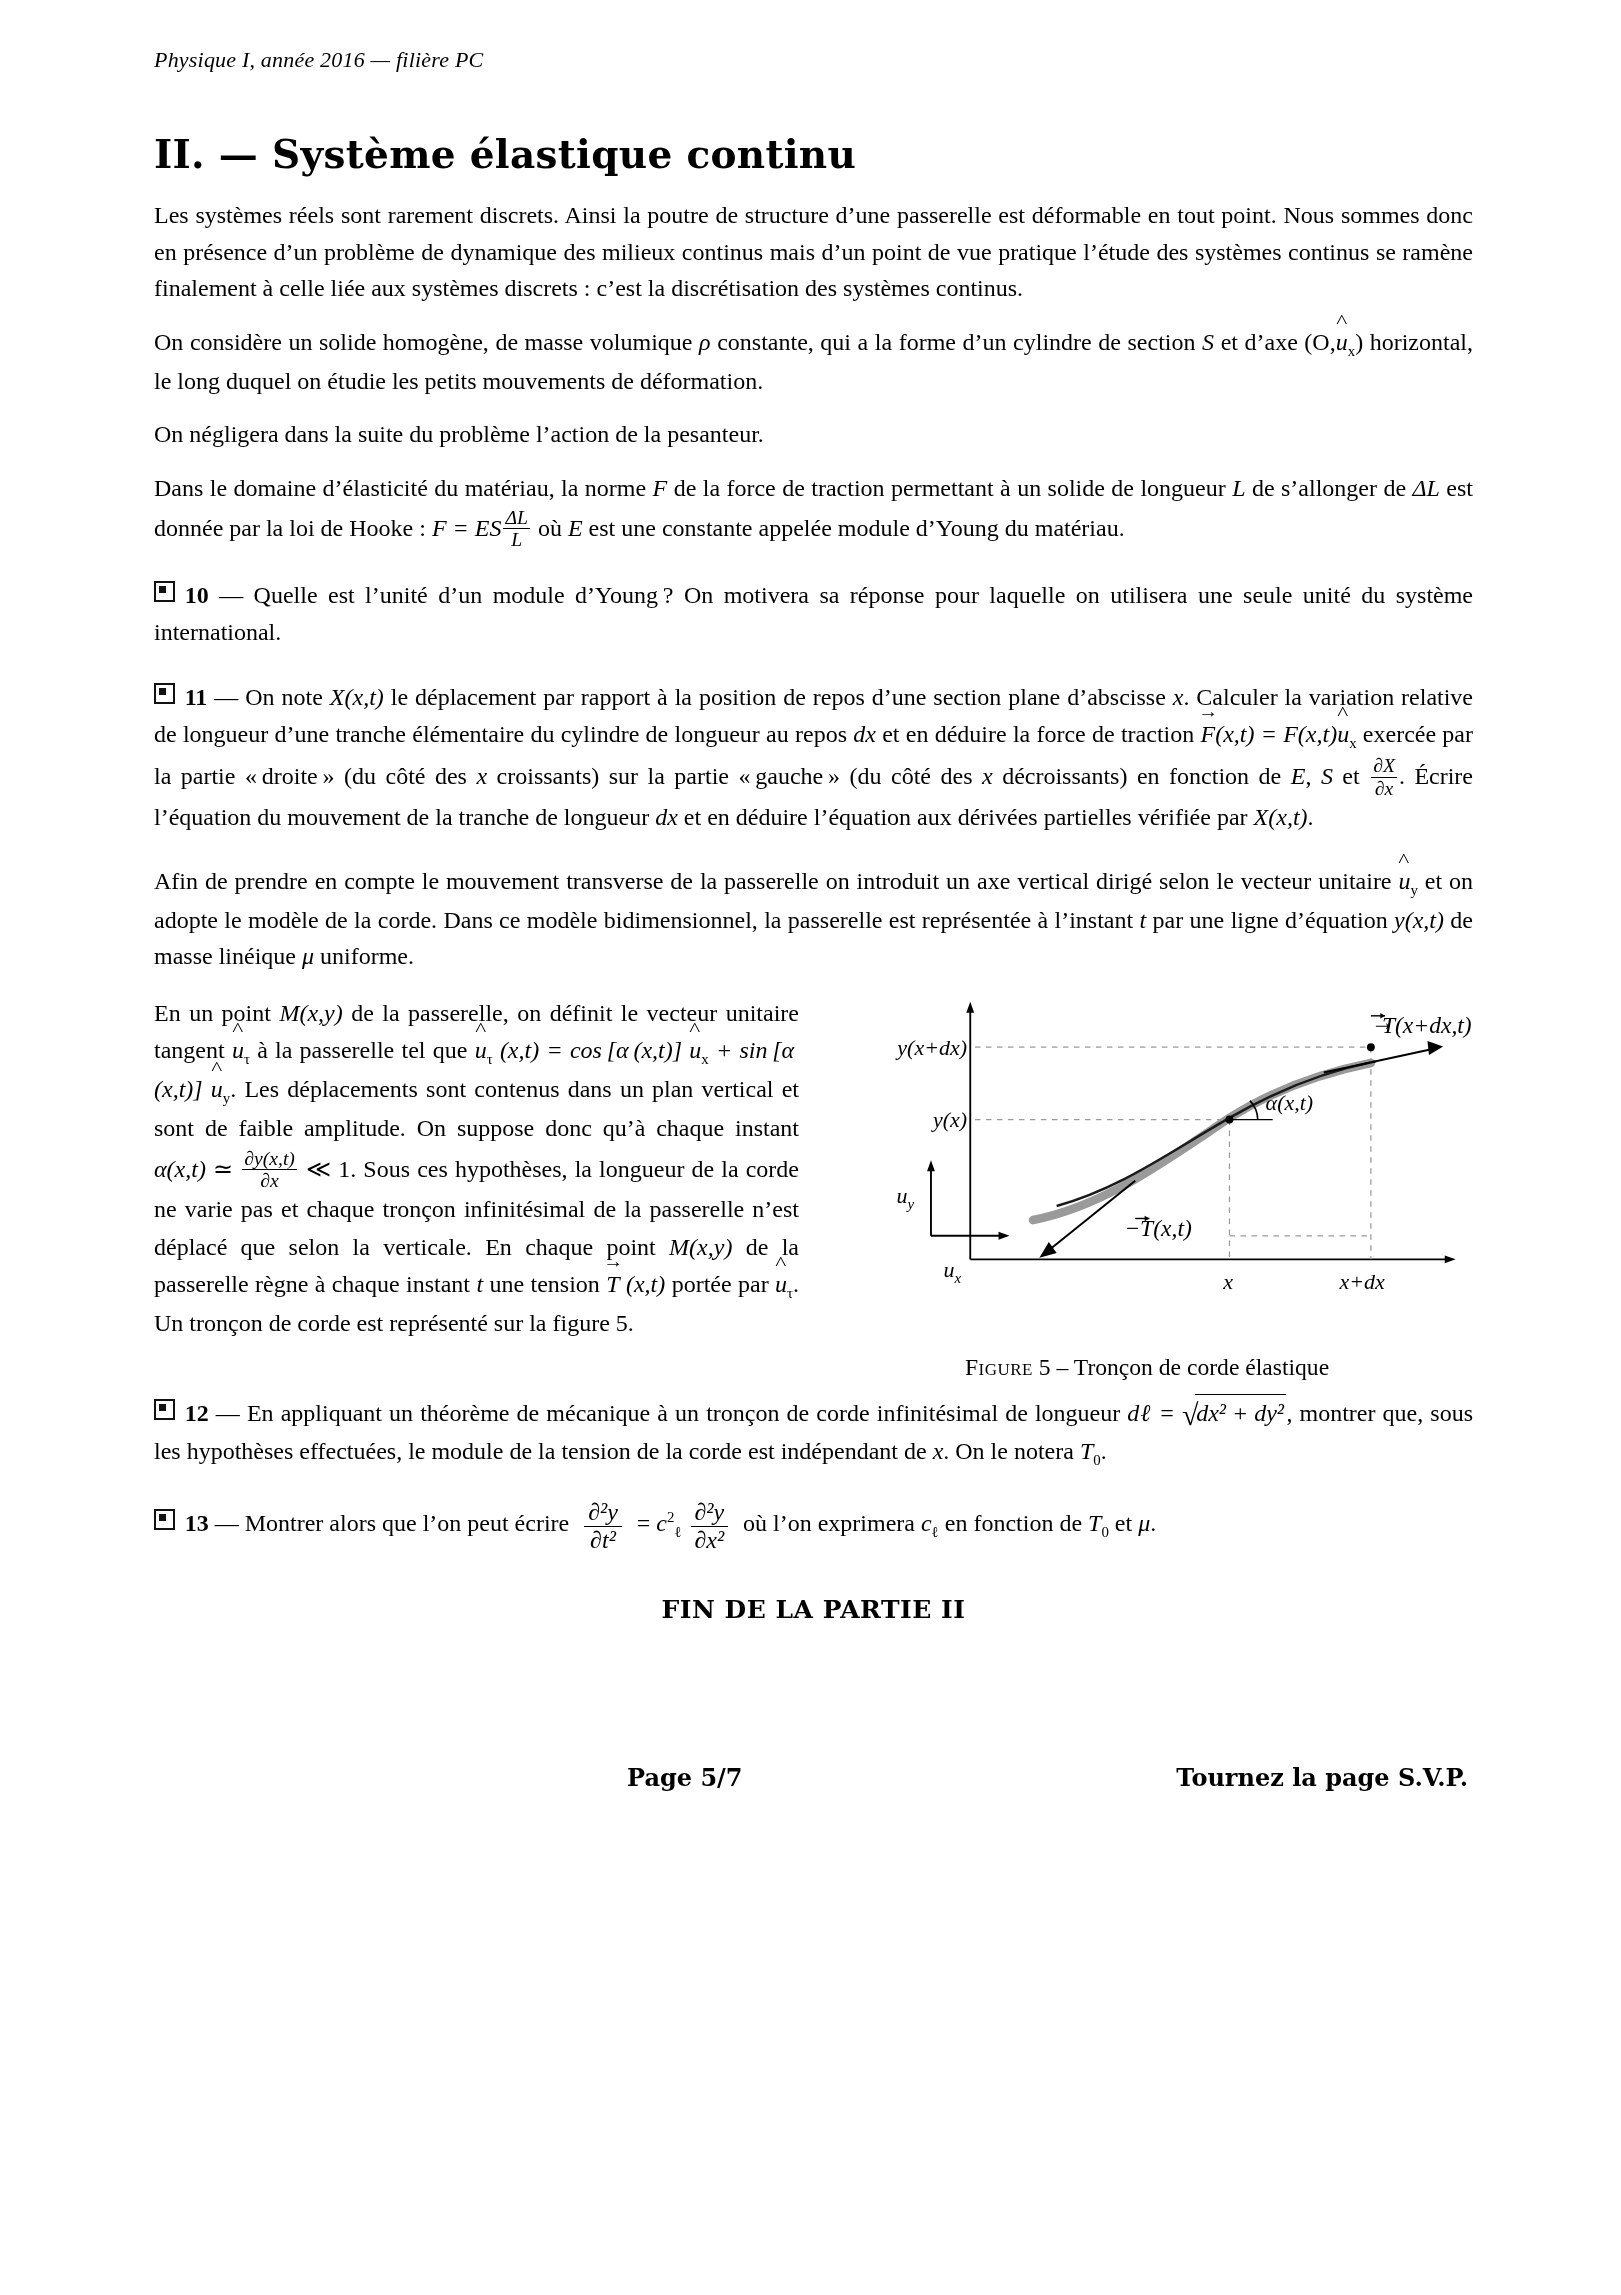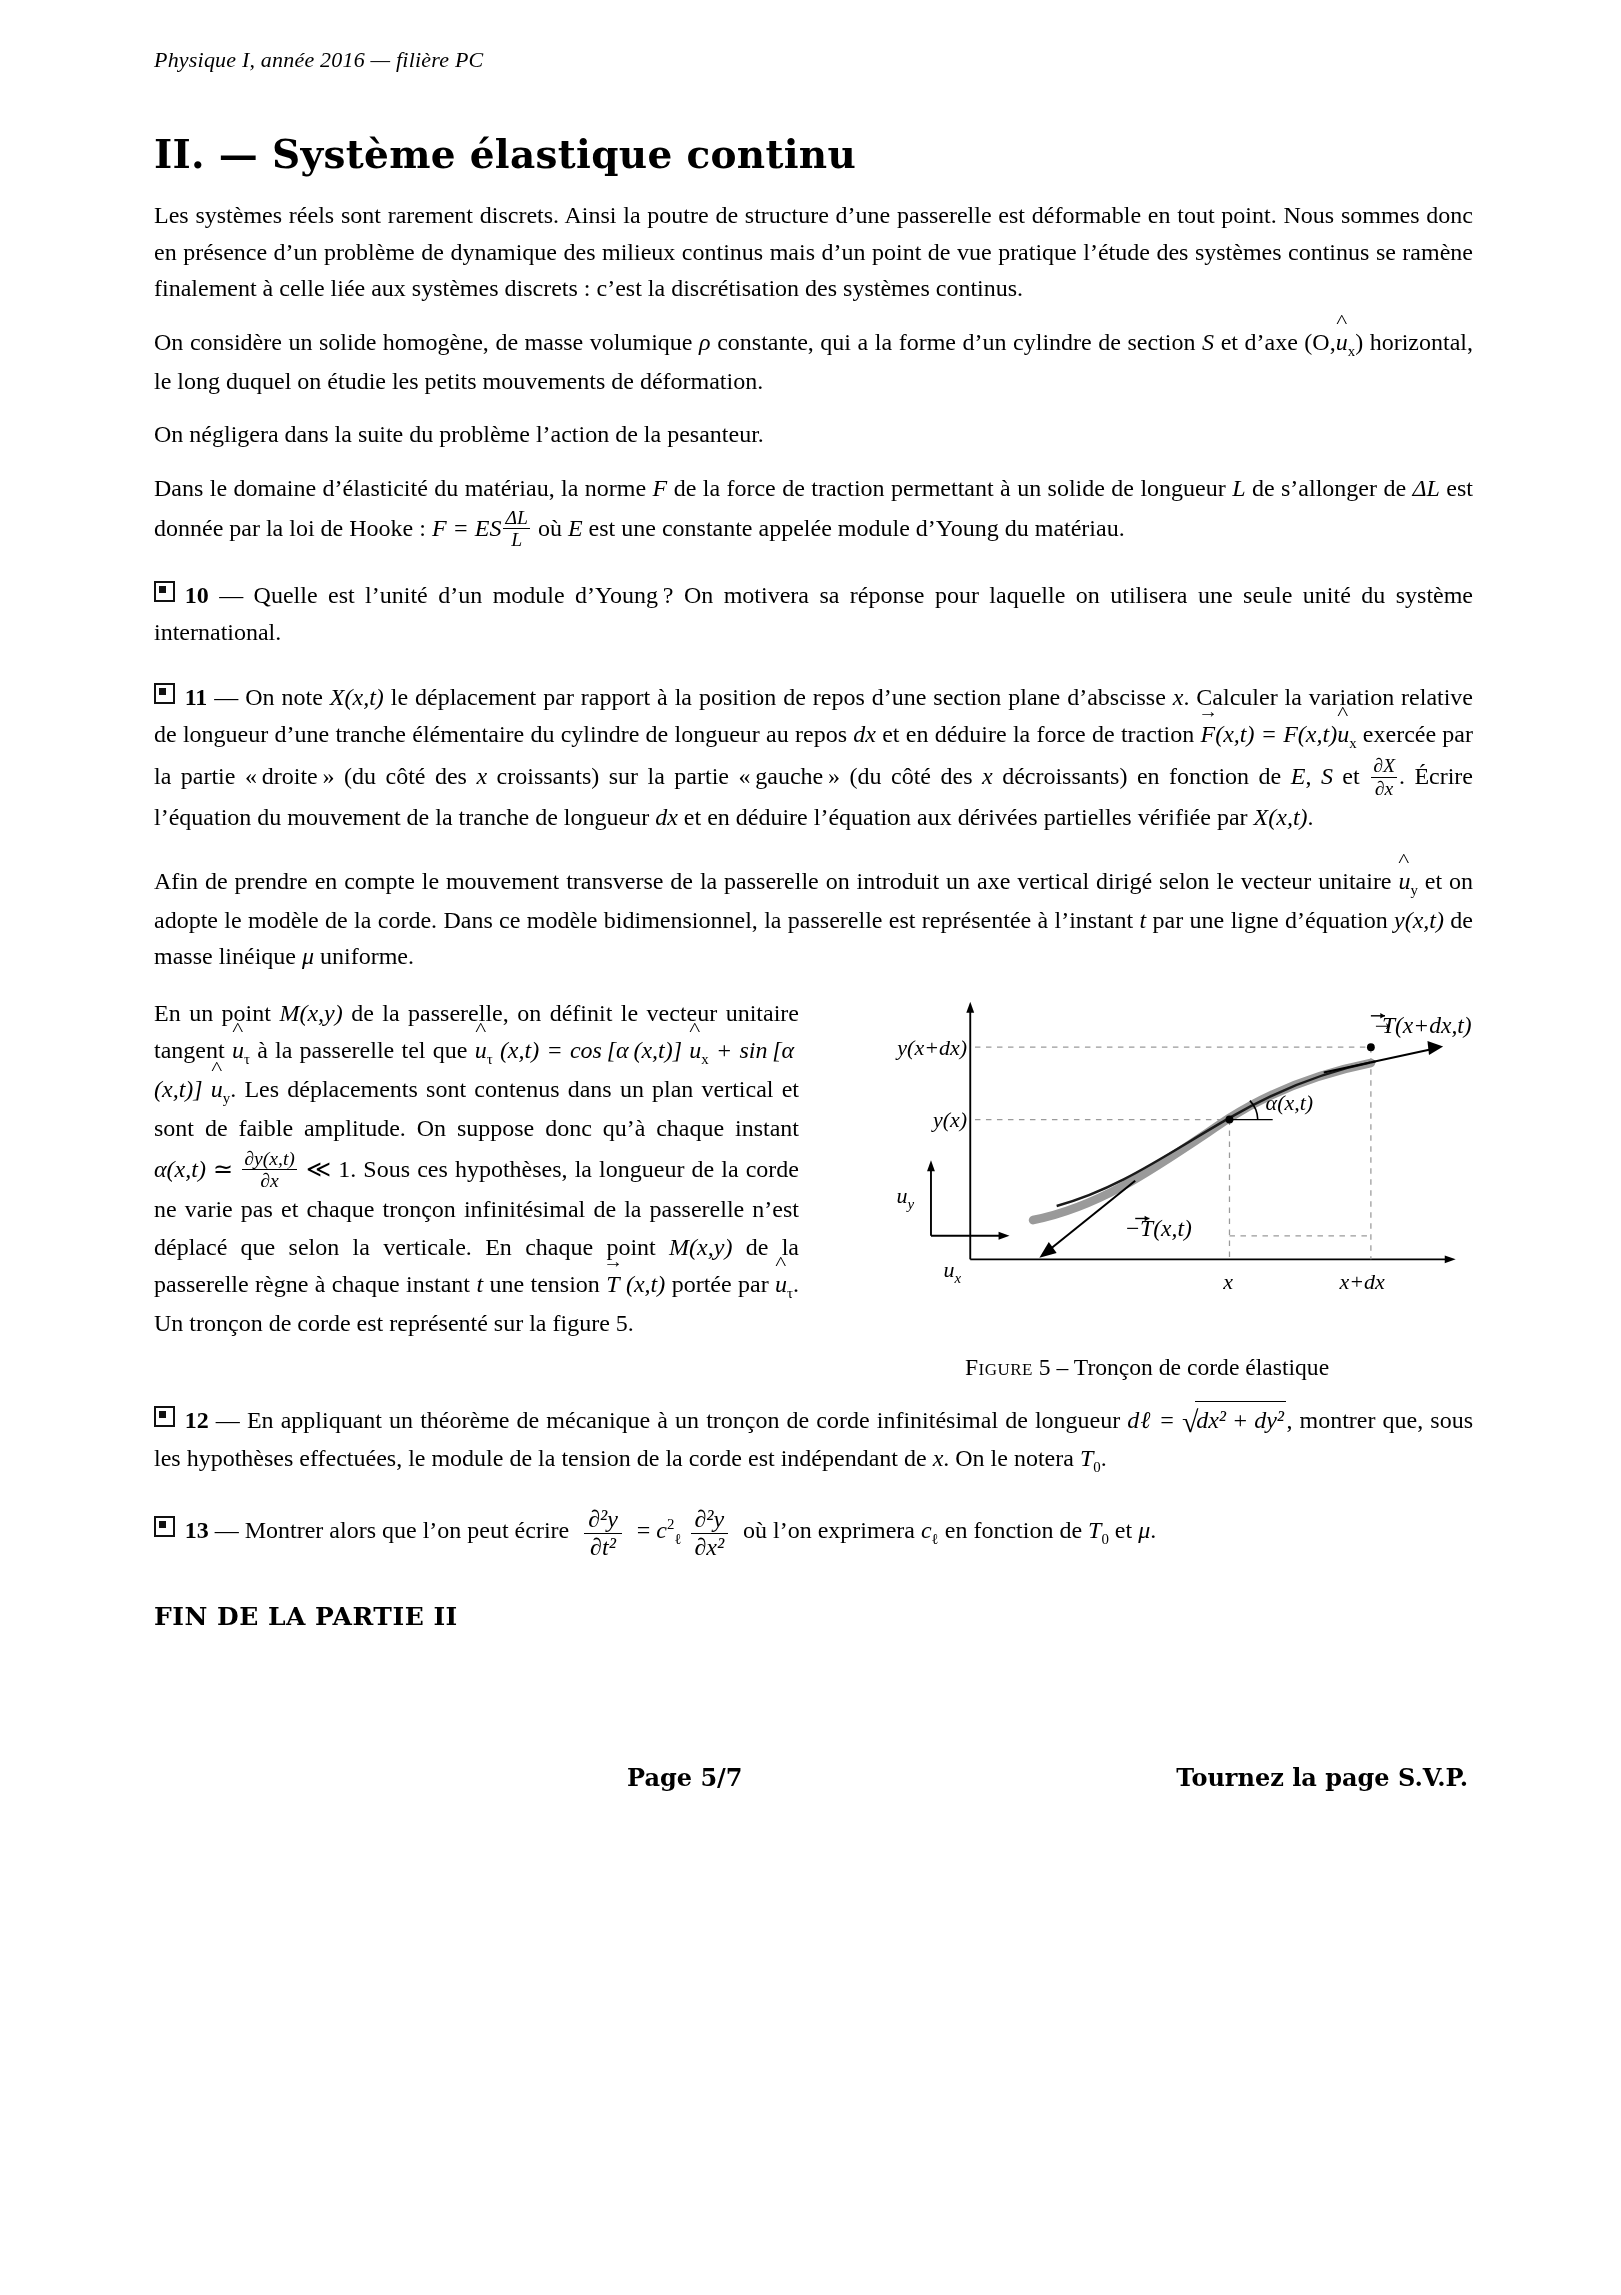--- a/index.html
+++ b/index.html
@@ -154,21 +154,21 @@
   .figcaption .fw {
     font-variant: small-caps;
     letter-spacing: 0.5px;
   }
   .textcol {
     text-align: justify;
     font-size: 24px;
     line-height: 1.56;
   }
   .finpartie {
-    text-align: left;
+    text-align: center;
     font-family: "DejaVu Serif", serif;
     font-weight: 700;
     font-size: 25px;
     letter-spacing: 0.5px;
     margin-top: 42px;
   }
   .footer {
     position: absolute;
     left: 154px;
     right: 154px;
@@ -282,21 +282,21 @@
           <span class="fw">Figure</span><span> 5 – Tronçon de corde élastique</span>
         </div>
       </div>
 
       <div class="textcol">
         <span>En un point </span><i class="m">M</i><i class="m">(x,y)</i><span> de la passerelle, on définit le vecteur unitaire tangent </span><span class="hatted"><i class="m">u</i></span><sub class="sm">τ</sub><span> à la passerelle tel que </span><span class="hatted"><i class="m">u</i></span><sub class="sm">τ</sub><i class="m"> (x,t) = cos [α (x,t)] </i><span class="hatted"><i class="m">u</i></span><sub class="sm">x</sub><i class="m"> + sin [α (x,t)] </i><span class="hatted"><i class="m">u</i></span><sub class="sm">y</sub><span>. Les déplacements sont contenus dans un plan vertical et sont de faible amplitude. On suppose donc qu’à chaque instant </span><i class="m">α</i><i class="m">(x,t)</i><span> ≃ </span><span class="frac"><i class="num m">∂y(x,t)</i><i class="den m">∂x</i></span><span> ≪ 1. Sous ces hypothèses, la longueur de la corde ne varie pas et chaque tronçon infinitésimal de la passerelle n’est déplacé que selon la verticale. En chaque point </span><i class="m">M</i><i class="m">(x,y)</i><span> de la passerelle règne à chaque instant </span><i class="m">t</i><span> une tension </span><span class="vecarrow"><i class="m">T</i></span><i class="m"> (x,t)</i><span> portée par </span><span class="hatted"><i class="m">u</i></span><sub class="sm">τ</sub><span>. Un tronçon de corde est représenté sur la figure 5.</span>
       </div>
 
     </div>
 
-    <p class="qpara" style="margin-top:20px">
+    <p class="qpara" style="margin-top:13px">
       <span class="qbox"></span><span class="qnum">12</span> <span>—</span> <span>En appliquant un théorème de mécanique à un tronçon de corde infinitésimal de longueur </span><i class="m">dℓ = </i><span class="sqrt"><i class="rad m">dx² + dy²</i></span><span>, montrer que, sous les hypothèses effectuées, le module de la tension de la corde est indépendant de </span><i class="m">x</i><span>. On le notera </span><i class="m">T</i><sub class="sm">0</sub><span>.</span>
     </p>
 
     <p class="qpara" style="line-height:1.95">
       <span class="qbox"></span><span class="qnum">13</span> <span>—</span> <span>Montrer alors que l’on peut écrire </span><span class="bigfrac"><i class="num m">∂²y</i><i class="den m">∂t²</i></span><span> = </span><i class="m">c</i><sup class="sm">2</sup><sub class="sm">ℓ</sub><span class="bigfrac"><i class="num m">∂²y</i><i class="den m">∂x²</i></span><span> où l’on exprimera </span><i class="m">c</i><sub class="sm">ℓ</sub><span> en fonction de </span><i class="m">T</i><sub class="sm">0</sub><span> et </span><i class="m">μ</i><span>.</span>
     </p>
 
     <div class="finpartie">FIN DE LA PARTIE II</div>
 
   </div>

